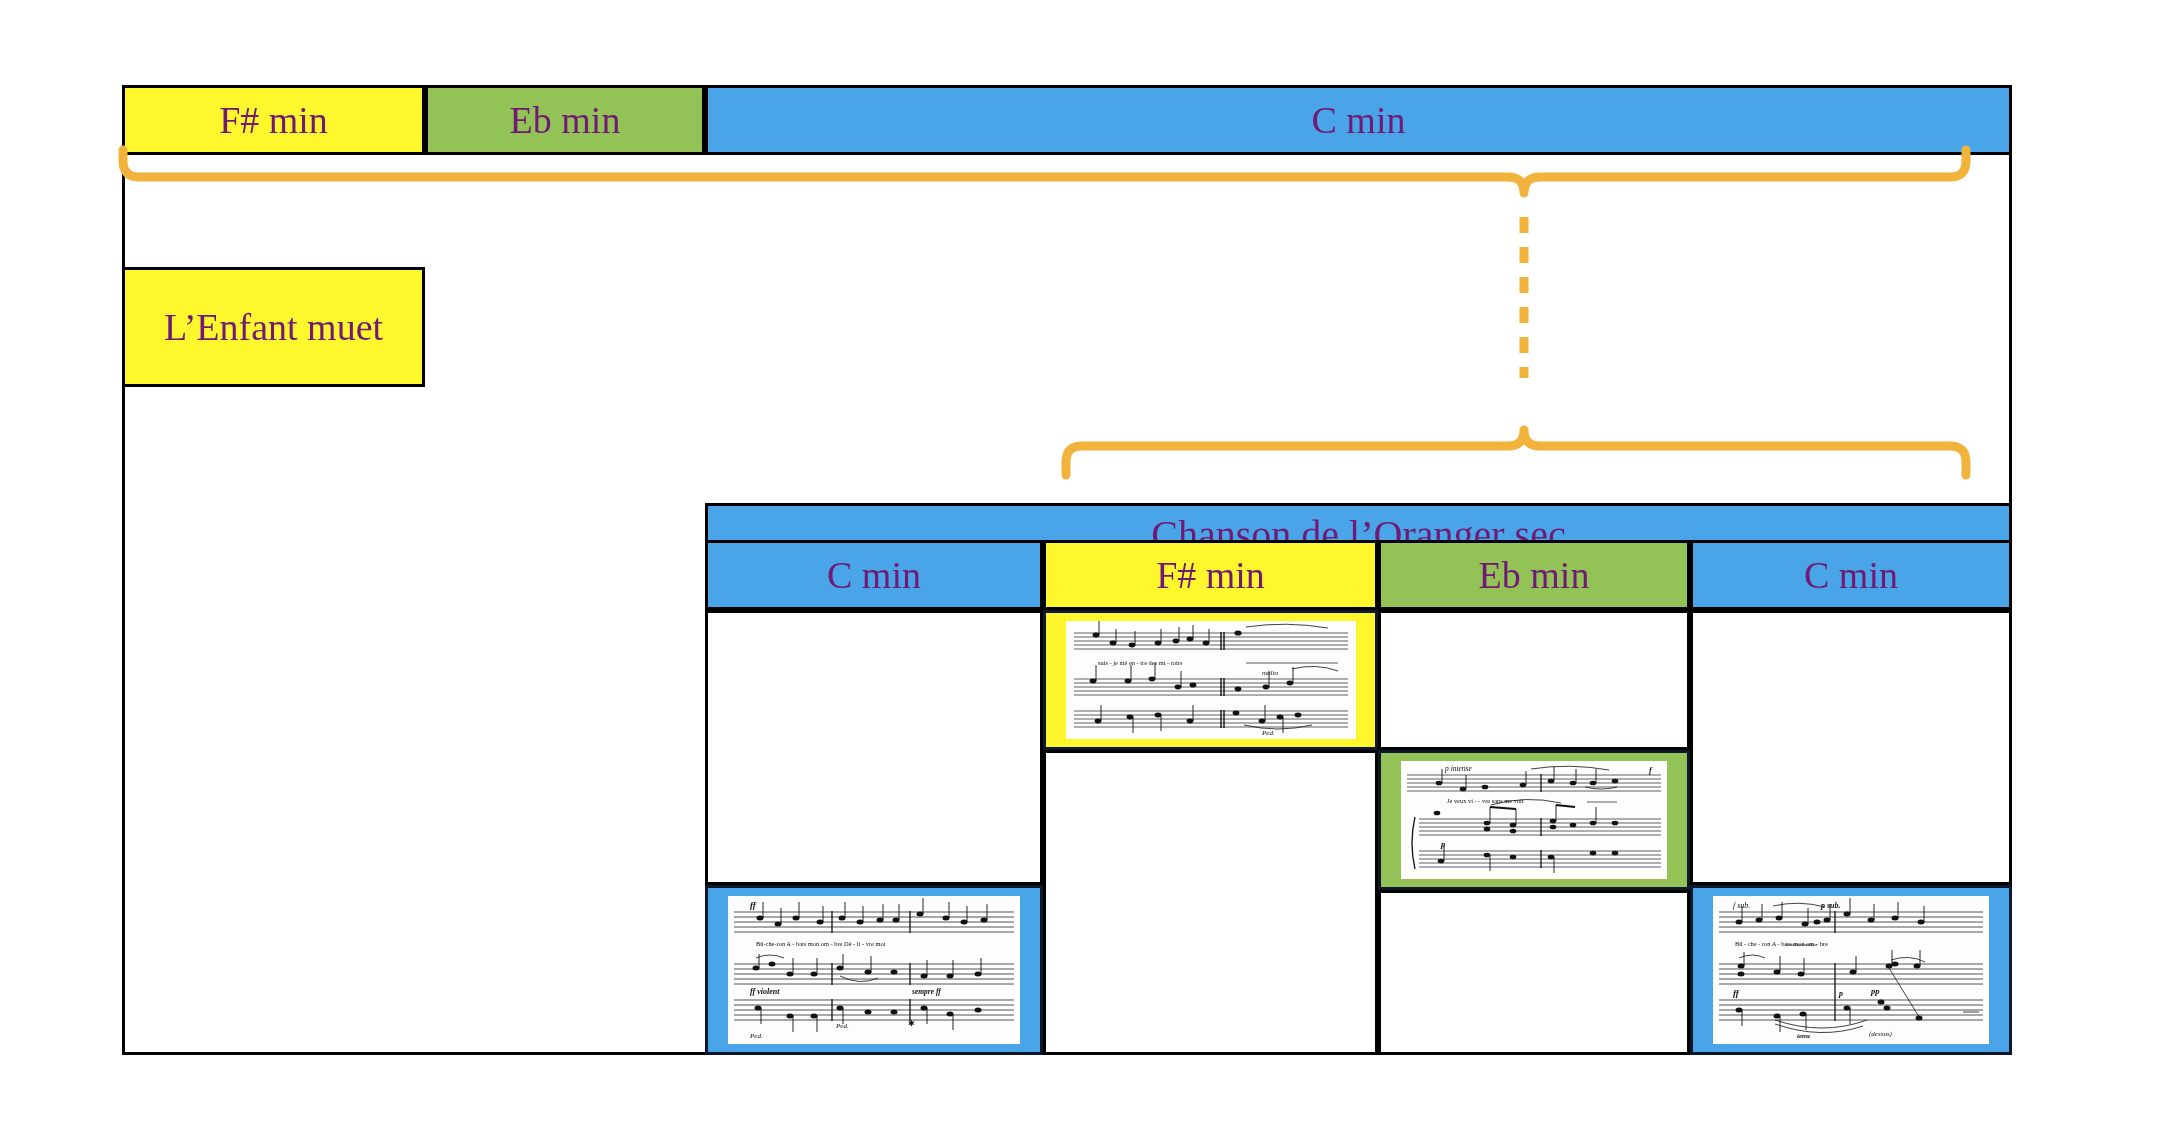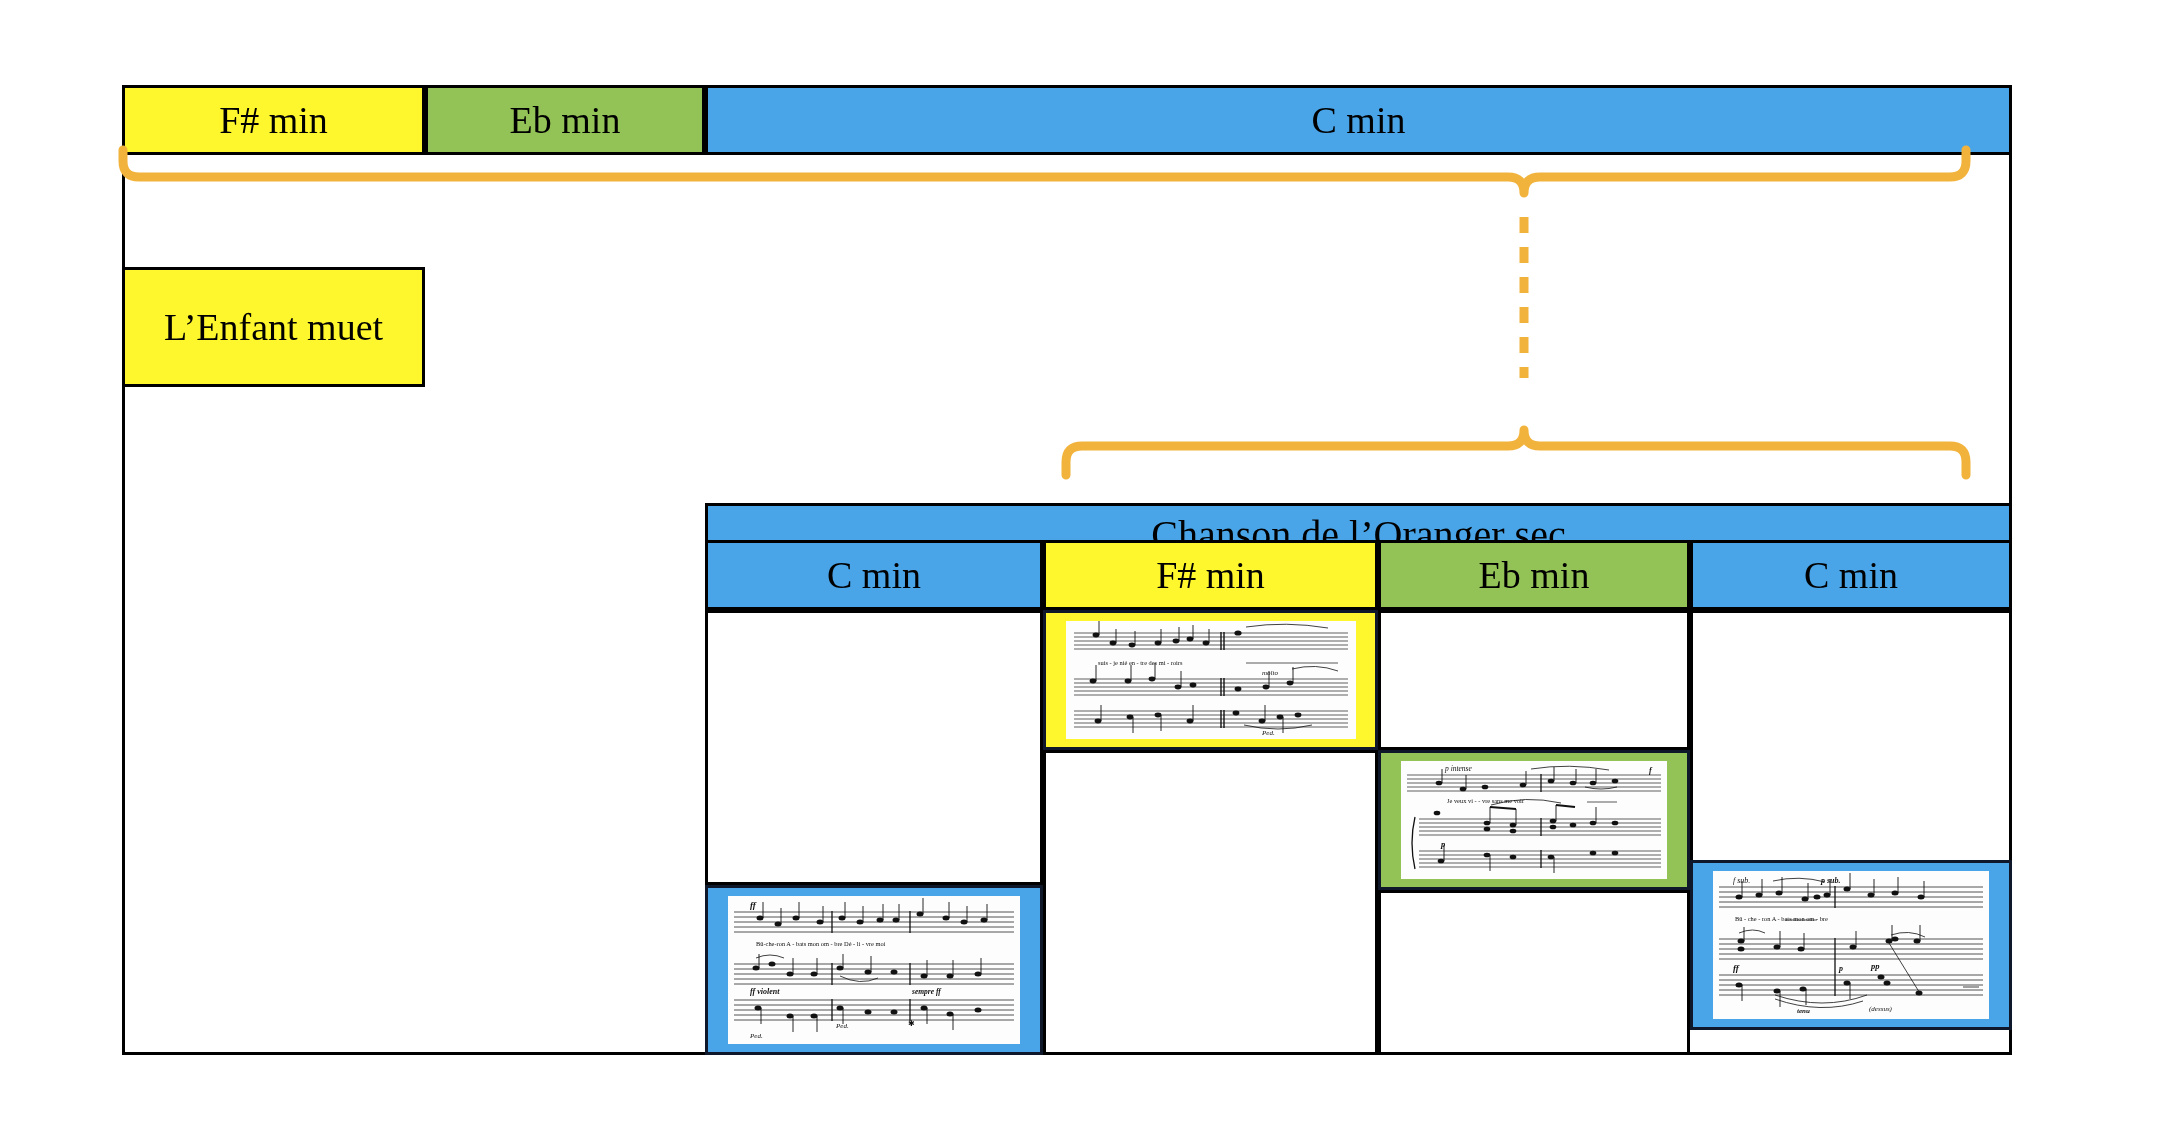--- a/index.html
+++ b/index.html
@@ -1,21 +1,21 @@
 <!DOCTYPE html>
 <html><head>
 <meta charset="utf-8">
 <style>
   html,body{margin:0;padding:0;background:#ffffff;}
   body{width:2160px;height:1122px;font-family:"Liberation Serif",serif;overflow:hidden;}
   #stage{position:relative;width:2160px;height:1122px;background:#fff;}
 
   .cell{position:absolute;box-sizing:border-box;border:3px solid #000;
         display:flex;align-items:center;justify-content:center;text-align:center;
-        font-family:"Liberation Serif",serif;color:#000000;line-height:1.12;}
+        font-family:"Liberation Serif",serif;color:#701a75;line-height:1.12;}
   .key{font-size:38px;}
   .work{font-size:38px;padding:0 10px;margin-top:32px;}
   .title{font-size:40px;margin-top:28px;}
   .yellow{background:#FFF72E;}
   .green{background:#93C356;}
   .blue{background:#49A5E8;}
   .white{background:#ffffff;}
 
   .frameline{position:absolute;background:#000;}
 
@@ -342,21 +342,21 @@
         <text x="22" y="12" font-family="Liberation Serif, serif" font-style="italic" font-weight="bold" font-size="9" fill="#111">ff</text>
         <text x="22" y="98" font-family="Liberation Serif, serif" font-style="italic" font-weight="bold" font-size="8" fill="#111">ff violent</text>
         <text x="184" y="98" font-family="Liberation Serif, serif" font-style="italic" font-weight="bold" font-size="7.5" fill="#111">sempre ff</text>
         <text x="22" y="142" font-family="Liberation Serif, serif" font-style="italic" font-size="7" fill="#111">Ped.</text>
         <text x="108" y="132" font-family="Liberation Serif, serif" font-style="italic" font-size="7" fill="#111">Ped.</text>
         <text x="180" y="130" font-family="Liberation Serif, serif" font-size="8" fill="#111">✱</text>
       </svg>
     </div>
   </div>
 
-  <div class="scorecell blue" style="left:1690px;top:860px;width:322px;height:170px;justify-content:center;">
+  <div class="scorecell blue" style="left:1690px;top:885px;width:322px;height:170px;justify-content:center;">
     <div class="scoreimg" style="width:276px;height:148px;">
       <svg width="276" height="148" viewBox="0 0 276 148">
         <rect width="276" height="148" fill="#fdfdfd"></rect>
         <g stroke="#1a1a1a" stroke-width="0.75">
           <line x1="6" y1="16" x2="270" y2="16"></line>
             <line x1="6" y1="21" x2="270" y2="21"></line>
           <line x1="6" y1="26" x2="270" y2="26"></line>
             <line x1="6" y1="31" x2="270" y2="31"></line>
           <line x1="6" y1="36" x2="270" y2="36"></line>
           <line x1="6" y1="68" x2="270" y2="68"></line>

